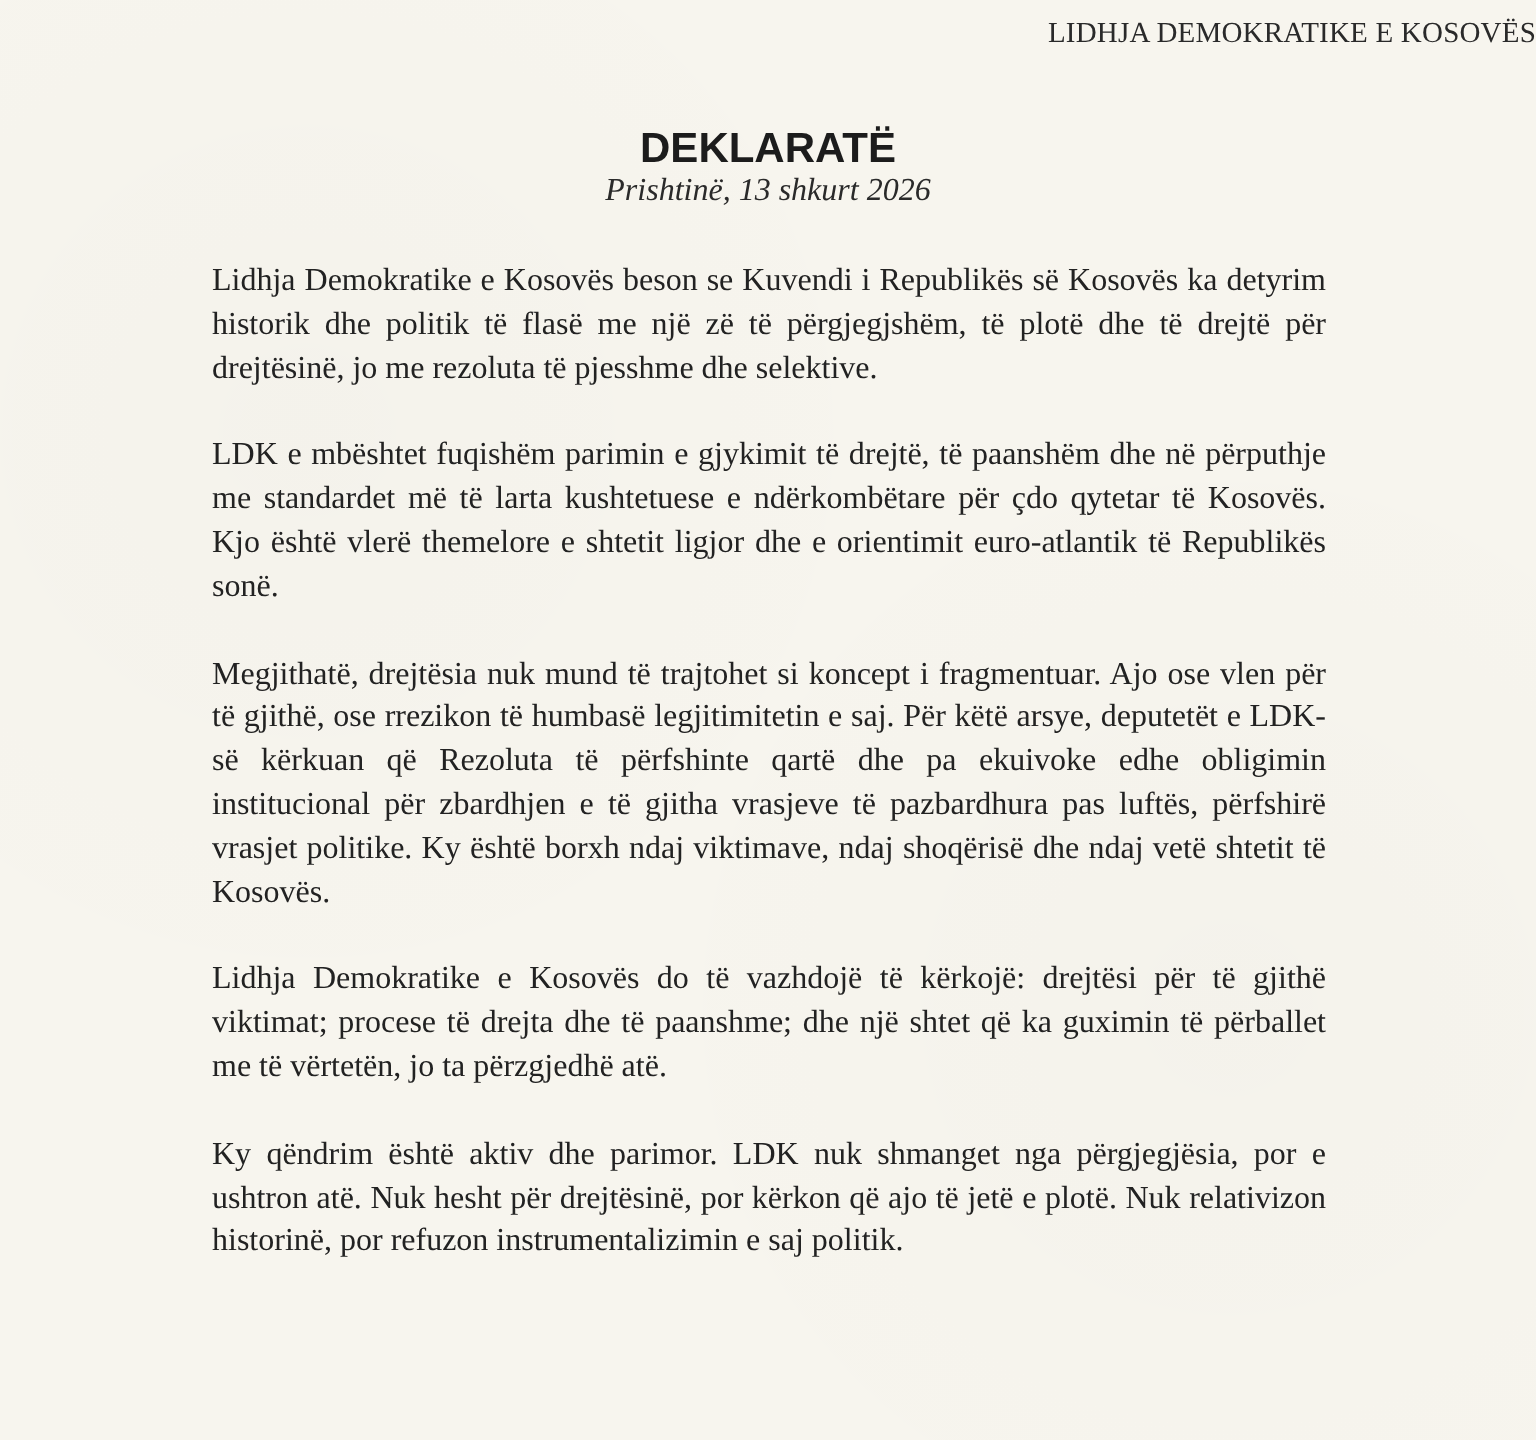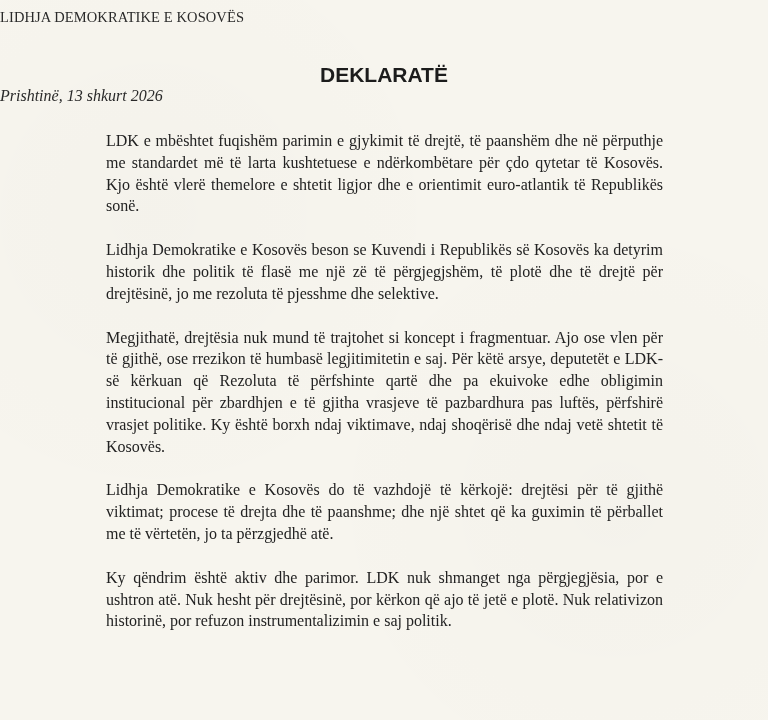--- a/index.html
+++ b/index.html
@@ -20,21 +20,21 @@
     .page {
       position: relative;
       width: 768px;
       height: 720px;
     }
     .org-header {
       position: absolute;
       top: 9px;
       left: 0;
       width: 768px;
-      text-align: left;
+      text-align: right;
       font-family: "Liberation Serif", serif;
       font-size: 14.5px;
       letter-spacing: 0.1px;
       color: #2a2a2a;
     }
     .doc-title {
       position: absolute;
       top: 63px;
       left: 0;
       width: 768px;
@@ -42,21 +42,21 @@
       font-family: Liberation Sans, sans-serif;
       font-weight: bold;
       font-size: 21px;
       color: #1c1c1c;
     }
     .doc-dateline {
       position: absolute;
       top: 87px;
       left: 0;
       width: 768px;
-      text-align: left;
+      text-align: center;
       font-family: "Liberation Serif", serif;
       font-style: italic;
       font-size: 16px;
       color: #2a2a2a;
     }
     .body {
       position: absolute;
       top: 130px;
       left: 106px;
       width: 557px;
@@ -73,19 +73,19 @@
   </style>
 </head>
 <body>
 
 <div class="page">
   <div class="org-header">LIDHJA DEMOKRATIKE E KOSOVËS</div>
   <div class="doc-title">DEKLARATË</div>
   <div class="doc-dateline">Prishtinë, 13 shkurt 2026</div>
 
   <div class="body">
+    <p class="para">Lidhja Demokratike e Kosovës beson se Kuvendi i Republikës së Kosovës ka detyrim historik dhe politik të flasë me një zë të përgjegjshëm, të plotë dhe të drejtë për drejtësinë, jo me rezoluta të pjesshme dhe selektive.</p>
     <p class="para p2">LDK e mbështet fuqishëm parimin e gjykimit të drejtë, të paanshëm dhe në përputhje me standardet më të larta kushtetuese e ndërkombëtare për çdo qytetar të Kosovës. Kjo është vlerë themelore e shtetit ligjor dhe e orientimit euro-atlantik të Republikës sonë.</p>
-    <p class="para">Lidhja Demokratike e Kosovës beson se Kuvendi i Republikës së Kosovës ka detyrim historik dhe politik të flasë me një zë të përgjegjshëm, të plotë dhe të drejtë për drejtësinë, jo me rezoluta të pjesshme dhe selektive.</p>
     <p class="para">Megjithatë, drejtësia nuk mund të trajtohet si koncept i fragmentuar. Ajo ose vlen për të gjithë, ose rrezikon të humbasë legjitimitetin e saj. Për këtë arsye, deputetët e LDK-së kërkuan që Rezoluta të përfshinte qartë dhe pa ekuivoke edhe obligimin institucional për zbardhjen e të gjitha vrasjeve të pazbardhura pas luftës, përfshirë vrasjet politike. Ky është borxh ndaj viktimave, ndaj shoqërisë dhe ndaj vetë shtetit të Kosovës.</p>
     <p class="para">Lidhja Demokratike e Kosovës do të vazhdojë të kërkojë: drejtësi për të gjithë viktimat; procese të drejta dhe të paanshme; dhe një shtet që ka guximin të përballet me të vërtetën, jo ta përzgjedhë atë.</p>
     <p class="para">Ky qëndrim është aktiv dhe parimor. LDK nuk shmanget nga përgjegjësia, por e ushtron atë. Nuk hesht për drejtësinë, por kërkon që ajo të jetë e plotë. Nuk relativizon historinë, por refuzon instrumentalizimin e saj politik.</p>
   </div>
 </div>
 
 </body></html>

